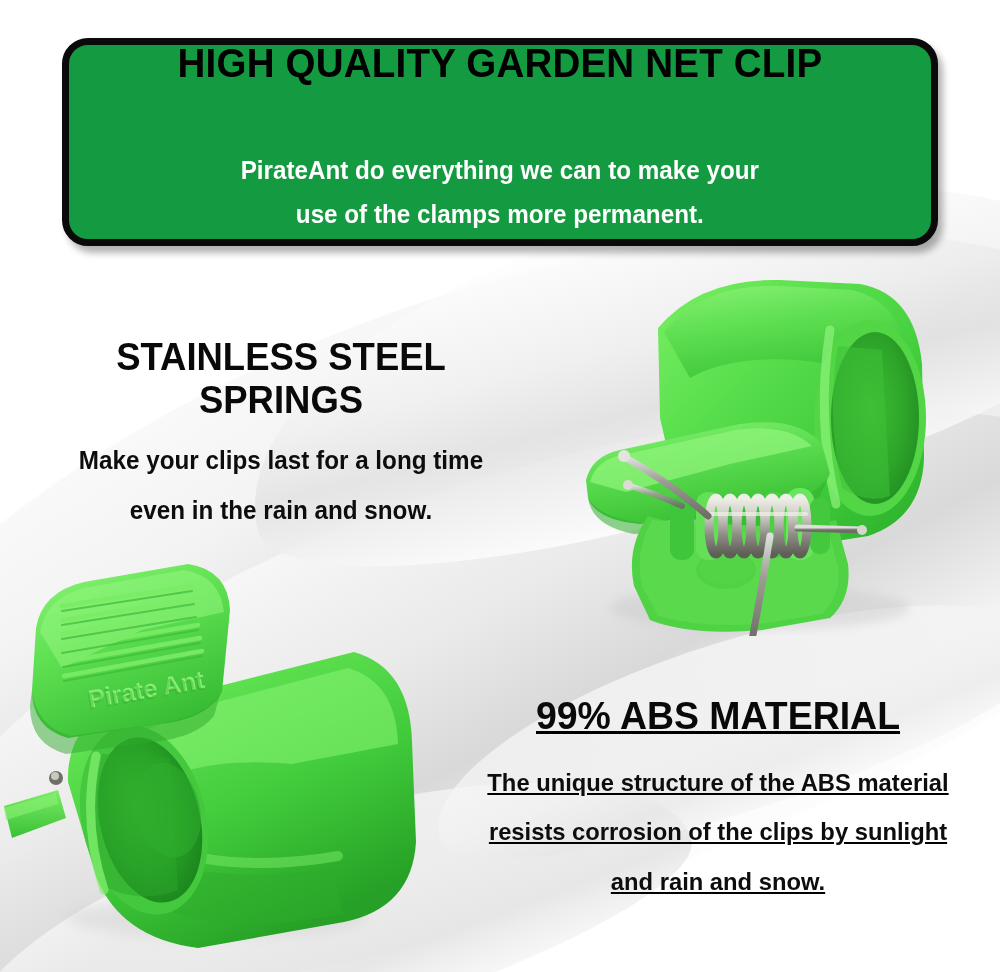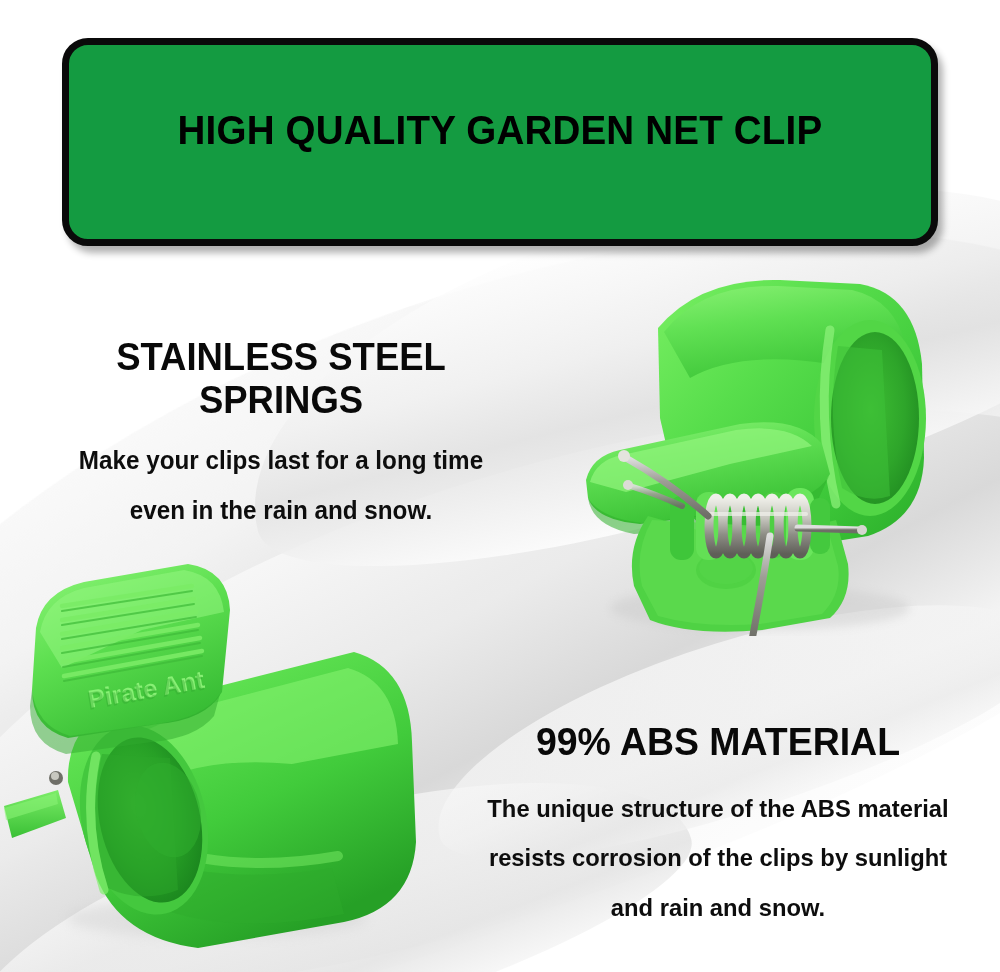--- a/index.html
+++ b/index.html
@@ -110,21 +110,21 @@
   .feat-body {
     color:#0d0d0d;
     font-weight:bold;
     font-size:25px;
     line-height:2.0;
     text-align:center;
     transform:scaleX(.97);
     margin-top:14px;
   }
   .feat-springs { left:16px; top:336px; width:530px; }
-  .feat-abs     { left:438px; top:720px; width:560px; }
+  .feat-abs     { left:438px; top:694px; width:560px;text-decoration:underline; }
   .feat-abs .feat-heading { font-size:39px; }
   .feat-abs .feat-body { font-size:24.5px; line-height:2.02; margin-top:20px; }
 
   
   .clip-top {
     position:absolute;
     left:530px; top:268px;
     width:412px; height:368px;
     z-index:4;
   }
@@ -142,20 +142,24 @@
 <div class="bg-layer">
   <div class="swoosh sw-a"></div>
   <div class="swoosh sw-b"></div>
   <div class="swoosh sw-c"></div>
   <div class="swoosh sw-d"></div>
   <div class="swoosh sw-e"></div>
 </div>
 
 <div class="banner">
   <div class="banner-title">HIGH QUALITY GARDEN NET CLIP</div>
+  <div>
+    <div class="banner-sub">PirateAnt do everything we can to make your</div>
+    <div class="banner-sub">use of the clamps more permanent.</div>
+  </div>
 </div>
 
 <div class="feature feat-springs">
   <div class="feat-heading">
     <div>STAINLESS STEEL</div>
     <div>SPRINGS</div>
   </div>
   <div class="feat-body">
     <div>Make your clips last for a long time</div>
     <div>even in the rain and snow.</div>

